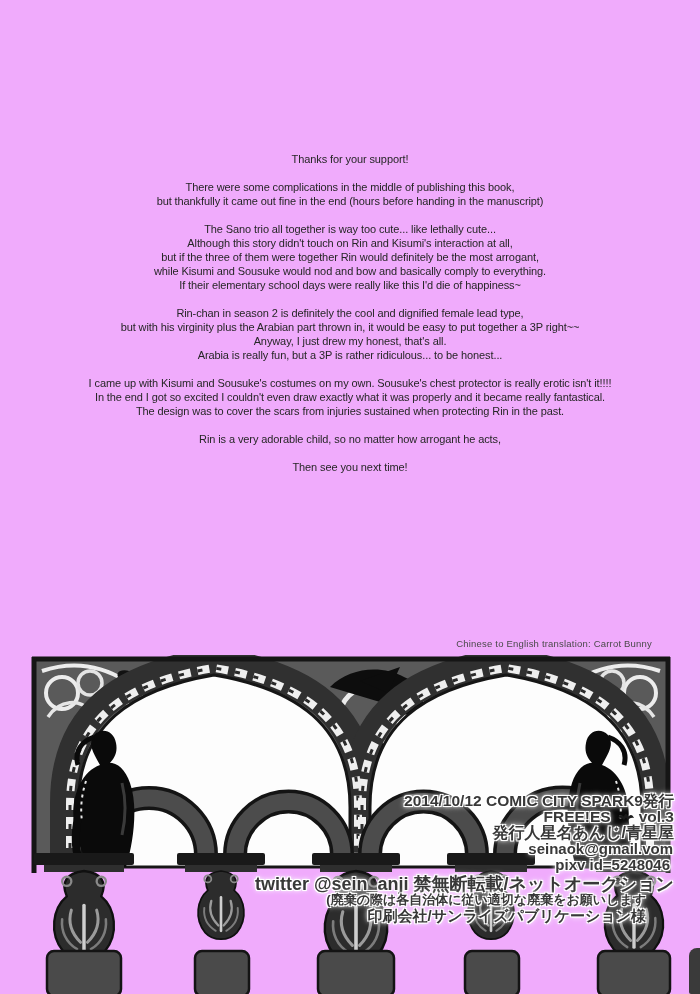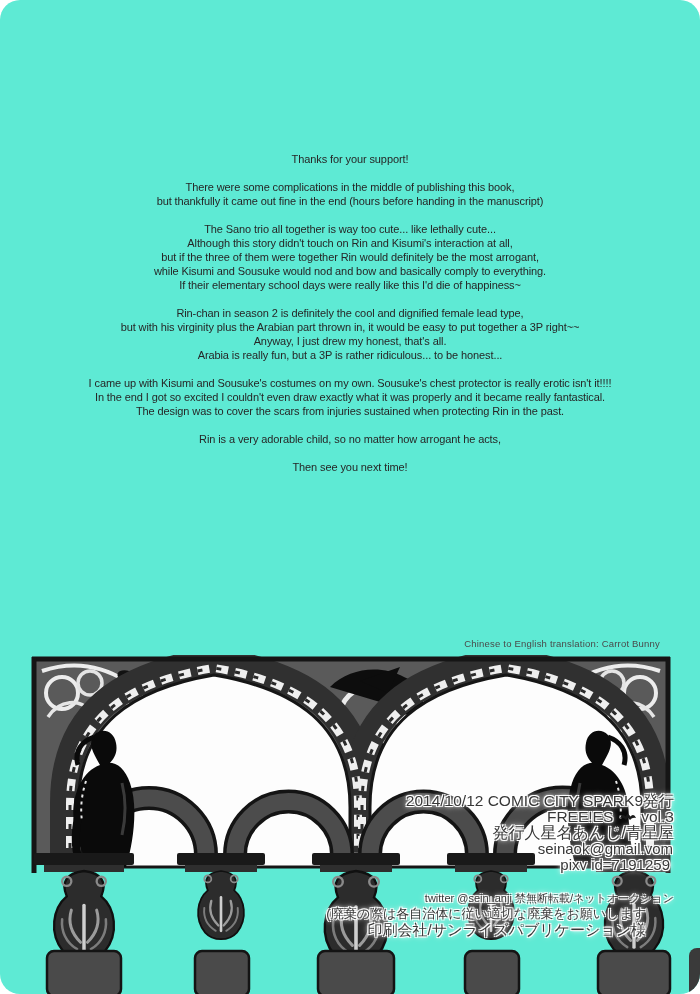--- a/index.html
+++ b/index.html
@@ -1,63 +1,62 @@
 <!DOCTYPE html>
 <html><head>
 <meta charset="utf-8">
 <style>
   html,body{margin:0;padding:0;}
   .page{
     position:relative;
     width:700px;height:994px;
-    background:#5eead4;
+    background:#f0abfc;
     overflow:hidden;
     font-family:"Liberation Sans",sans-serif;
     color:#2a2a2a;
-    border-radius:20px;
   }
   
   .afterword{
     position:absolute;left:20px;top:152px;width:660px;
     text-align:center;
     font-size:11px;line-height:14px;
     letter-spacing:-0.1px;
     color:#262626;
     font-weight:500;
   }
   .afterword .para{margin:0 0 14px 0;}
   .afterword .line{white-space:nowrap;}
   
   .trans-credit{
-    position:absolute;right:40px;top:638px;
+    position:absolute;right:48px;top:638px;
     font-size:9.5px;color:#4a4a4a;letter-spacing:0.2px;
   }
   
   .artwork{position:absolute;left:30px;top:655px;}
   .edge-scrap{
     position:absolute;right:0;top:948px;width:11px;height:46px;
     background:#3a3a3a;border-radius:8px 0 0 2px;
   }
   
   .colophon{
     position:absolute;right:26px;top:793px;width:420px;
     text-align:right;
     color:#383838;
-    font-weight:400;
+    font-weight:700;
     text-shadow:
       -1px -1px 0 #fff, 1px -1px 0 #fff, -1px 1px 0 #fff, 1px 1px 0 #fff,
       0 0 3px #fff, 0 0 5px #fff, 0 0 7px #fff;
   }
   .colophon .cl{white-space:nowrap;line-height:16px;}
   .cl-event{font-size:15.5px;}
   .cl-title{font-size:15.5px;}
   .cl-publisher{font-size:16px;}
   .cl-email{font-size:15px;margin-right:1px;}
   .cl-pixiv{font-size:15px;margin-right:4px;}
-  .cl-twitter{font-size:11px;margin-top:17px;}
+  .cl-twitter{font-size:18px;margin-top:3px;}
   .cl-disposal{font-size:13px;margin-right:28px;}
   .cl-printer{font-size:15px;margin-right:28px;}
   .bat{display:inline-block;vertical-align:middle;margin:0 4px 2px 6px;}
 </style>
 </head>
 <body>
 
 <div class="page">
 
   <div class="afterword">
@@ -201,19 +200,19 @@
 
   <div class="colophon">
     <div class="cl cl-event">2014/10/12 COMIC CITY SPARK9発行</div>
     <div class="cl cl-title">
       <span>FREE!ES</span><svg class="bat" width="18" height="10" viewBox="0 0 18 10">
           <path d="M1 6 Q3 1 6.5 4.5 L9 1.5 L11.5 4.5 Q15 1 17 6 Q13.5 4.8 11 8 L9 5.8 L7 8 Q4.5 4.8 1 6 Z" fill="#1a1a1a"></path>
         </svg><span>vol.3</span>
     </div>
     <div class="cl cl-publisher">発行人星名あんじ/青星屋</div>
     <div class="cl cl-email">seinaok@gmail.vom</div>
-    <div class="cl cl-pixiv">pixv id=7191259</div>
+    <div class="cl cl-pixiv">pixv id=5248046</div>
     <div class="cl cl-twitter">twitter @sein_anji 禁無断転載/ネットオークション</div>
     <div class="cl cl-disposal">(廃棄の際は各自治体に従い適切な廃棄をお願いします</div>
     <div class="cl cl-printer">印刷会社/サンライズパブリケーション様</div>
   </div>
 
 </div>
 
 </body></html>

